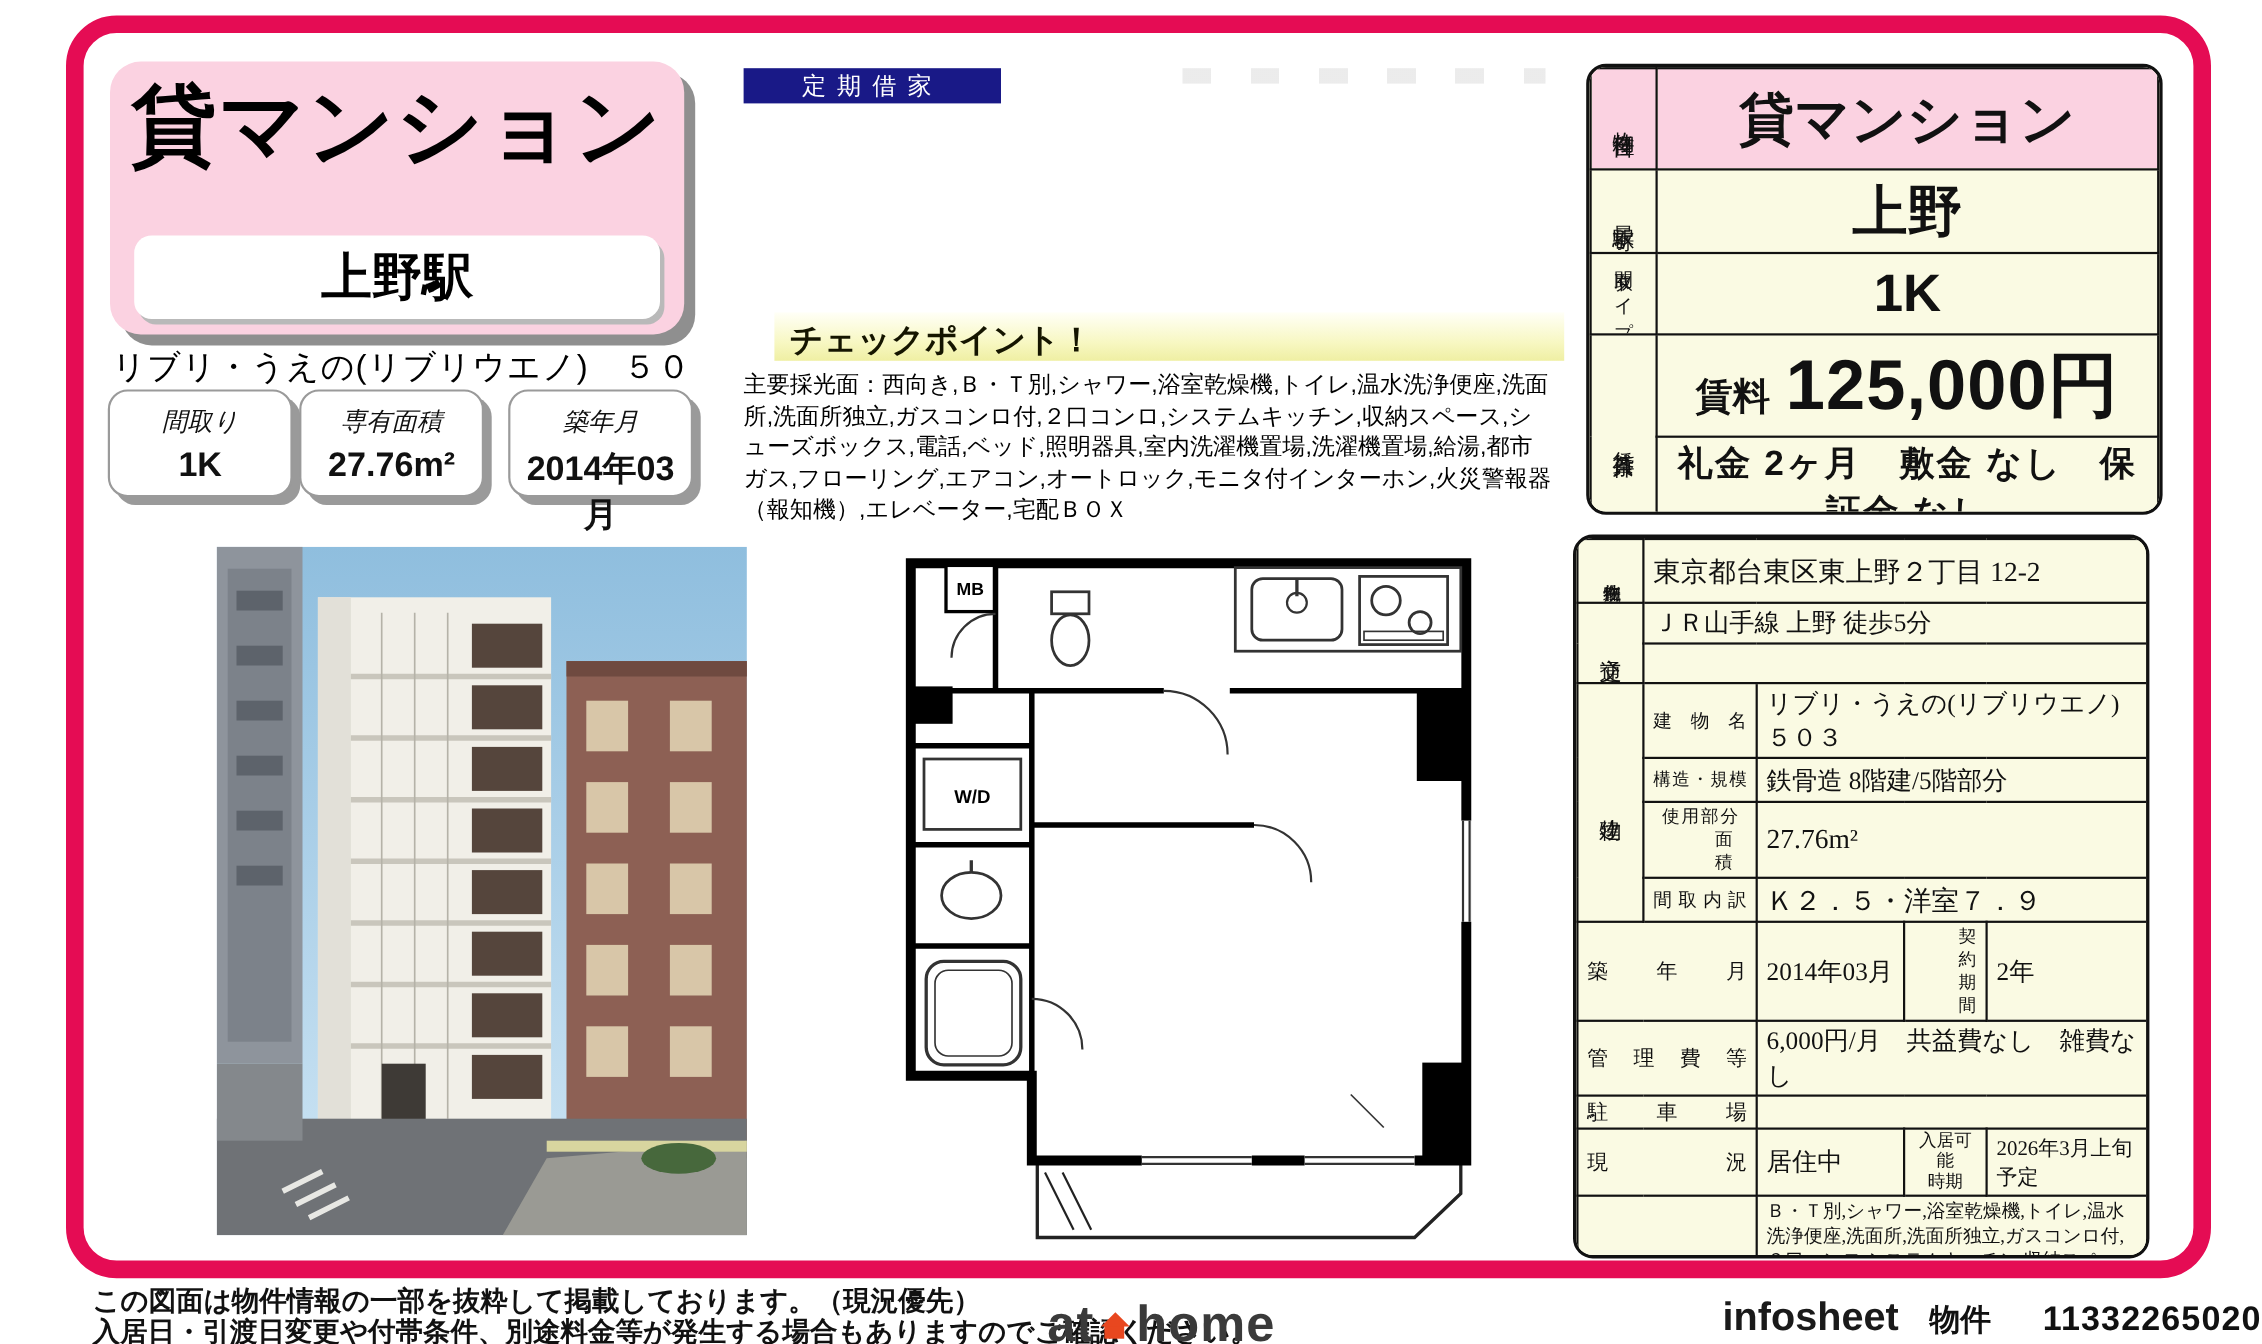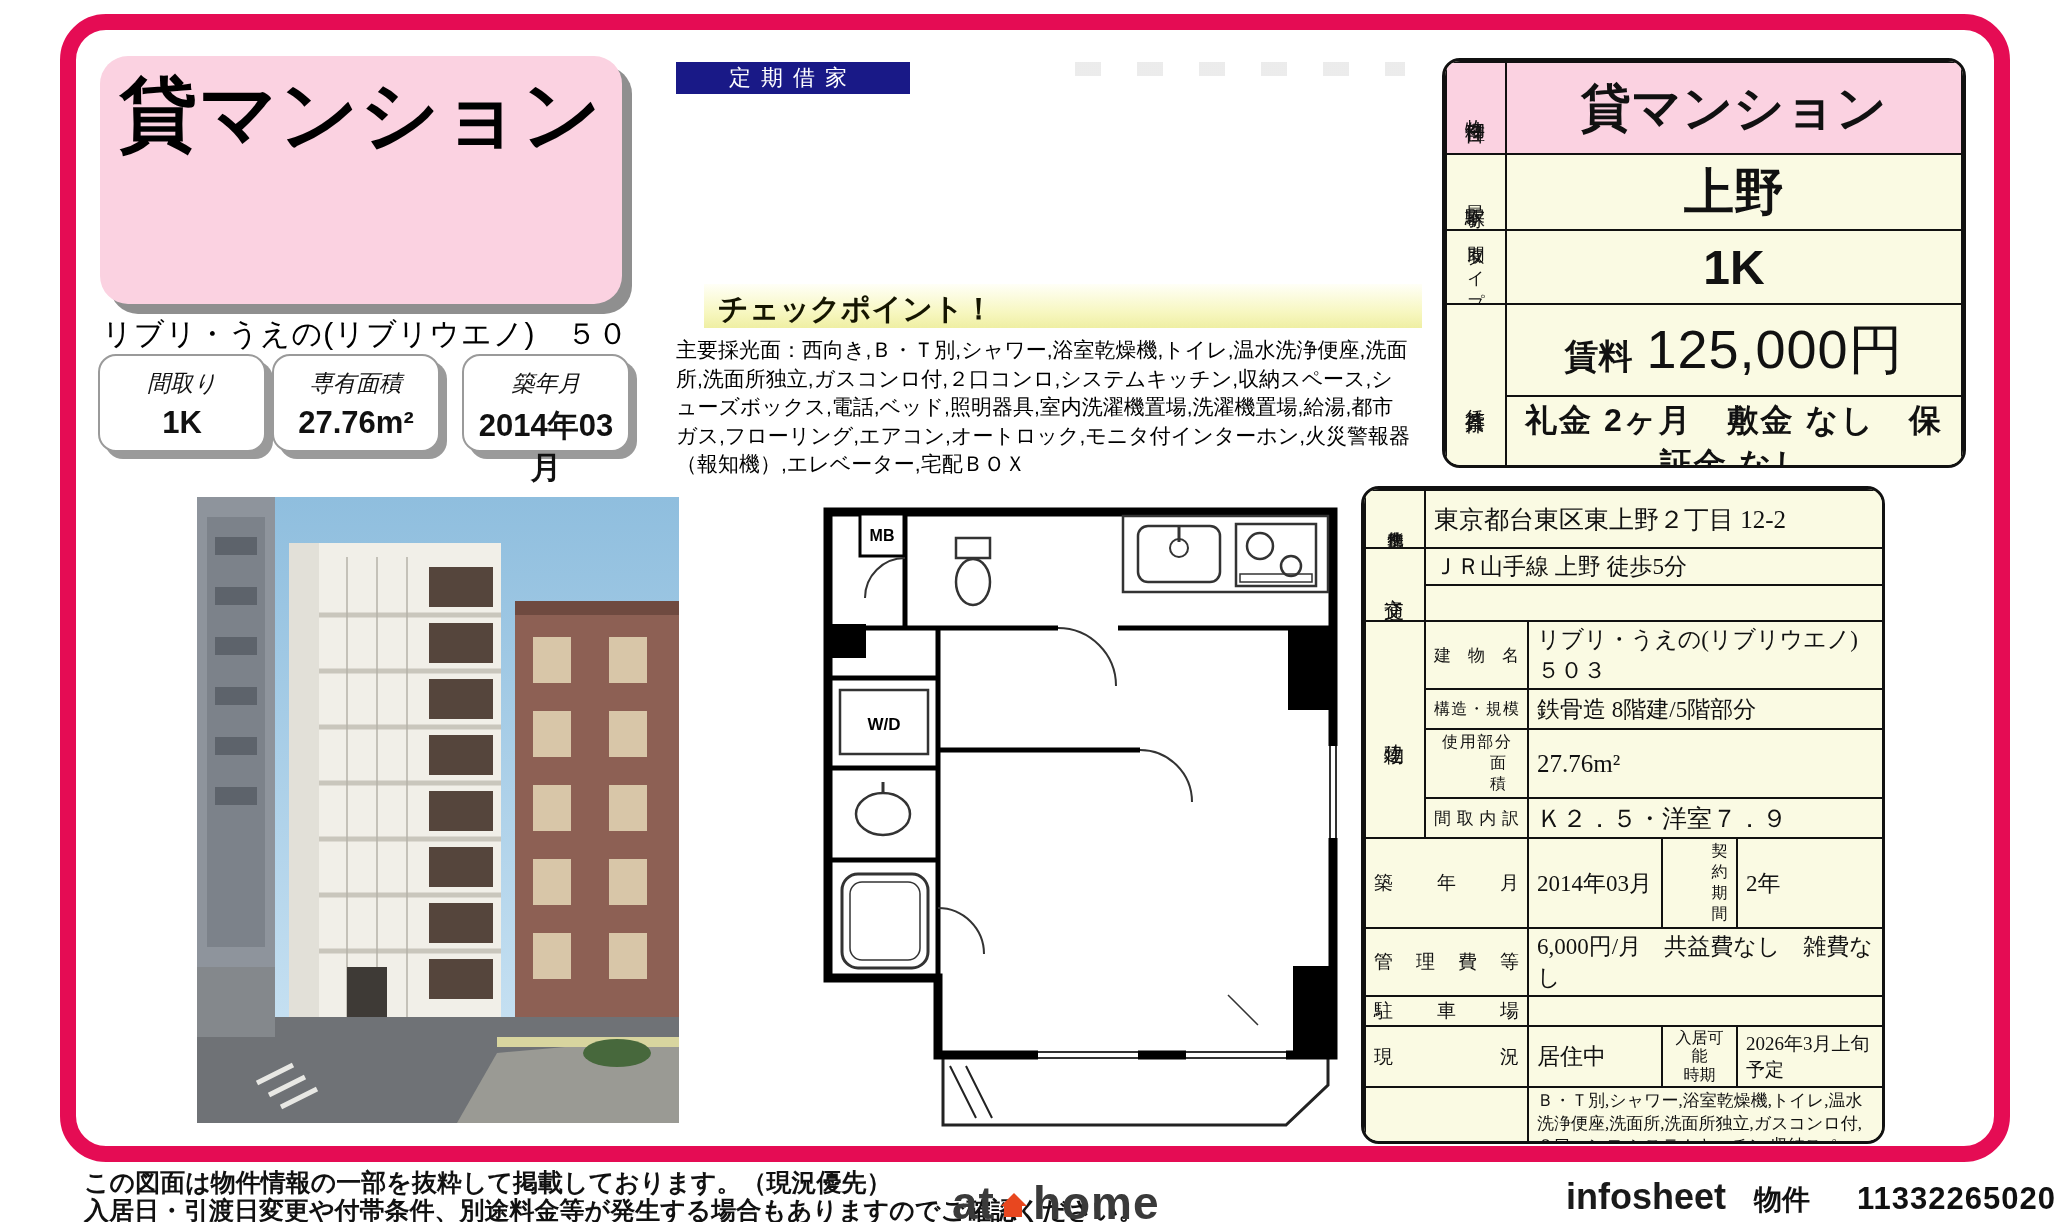--- a/index.html
+++ b/index.html
@@ -66,39 +66,39 @@
   
   .photo{left:197px;top:497px;width:482px;height:626px;}
   .plan{left:788px;top:498px;width:562px;height:648px;}
 
   
   .tblwrap{
     border:3px solid #111;border-radius:18px;overflow:hidden;background:#fafae3;
     box-sizing:border-box;
   }
   .t1{left:1442px;top:58px;width:524px;height:410px;}
-  .t2{left:1361px;top:486px;width:524px;height:658px;}
+  .t2{left:1430px;top:486px;width:524px;height:658px;}
   table{border-collapse:collapse;width:100%;height:100%;table-layout:fixed;}
   td{
     border:2px solid #111;background:#fafae3;vertical-align:middle;
     box-sizing:border-box;padding:2px 8px;overflow:hidden;
   }
   td.pink{background:#fbd2e1;}
   .vlab{
     writing-mode:vertical-rl;text-orientation:upright;
     font-size:20px;letter-spacing:2px;margin:auto;display:block;width:max-content;
   }
   td.labcell{text-align:center;padding:2px 2px;}
   .jlabel{text-align:justify;text-align-last:justify;font-size:19px;padding:0 8px;}
   .small2{font-size:16px;line-height:1.15;text-align:center;}
   .bigv{font-weight:bold;text-align:center;}
   .serifv{font-family:"Liberation Serif","DejaVu Serif",serif;}
   .rentline{display:flex;justify-content:center;align-items:baseline;gap:14px;}
   .rent-l{font-size:34px;font-weight:bold;}
-  .rent-v{font-size:54px;font-weight:normal;letter-spacing:1px;}
+  .rent-v{font-size:64px;font-weight:bold;letter-spacing:1px;}
   .feeline{font-size:32px;font-weight:bold;text-align:center;letter-spacing:2px;}
   .val24{font-size:25px;}
   .val22{font-size:23px;}
   .equiptext{font-size:17px;line-height:1.32;}
 
   
   .foot1{left:84px;top:1166px;font-size:25px;font-weight:bold;}
   .foot2{left:84px;top:1194px;font-size:25px;font-weight:bold;}
   .athome{left:952px;top:1176px;display:flex;align-items:baseline;gap:6px;
     font-size:46px;font-weight:bold;color:#3a3a3a;letter-spacing:1px;}
@@ -113,20 +113,23 @@
   .pno .pl{font-size:28px;font-weight:bold;}
   .pno .pv{font-size:31px;font-weight:bold;letter-spacing:1px;}
 </style>
 </head>
 <body>
 
 <div class="abs frame"></div>
 
 <div class="abs pinkbox">
   <div class="cat">貸マンション</div>
+  <div class="stationbox">
+    <div class="st">上野駅</div>
+  </div>
 </div>
 
 <div class="abs bldg-title">リブリ・うえの(リブリウエノ)　５０３</div>
 
 <div class="abs qbox" style="left:98px;">
   <div class="ql">間取り</div>
   <div class="qv">1K</div>
 </div>
 <div class="abs qbox" style="left:272px;">
   <div class="ql">専有面積</div>

